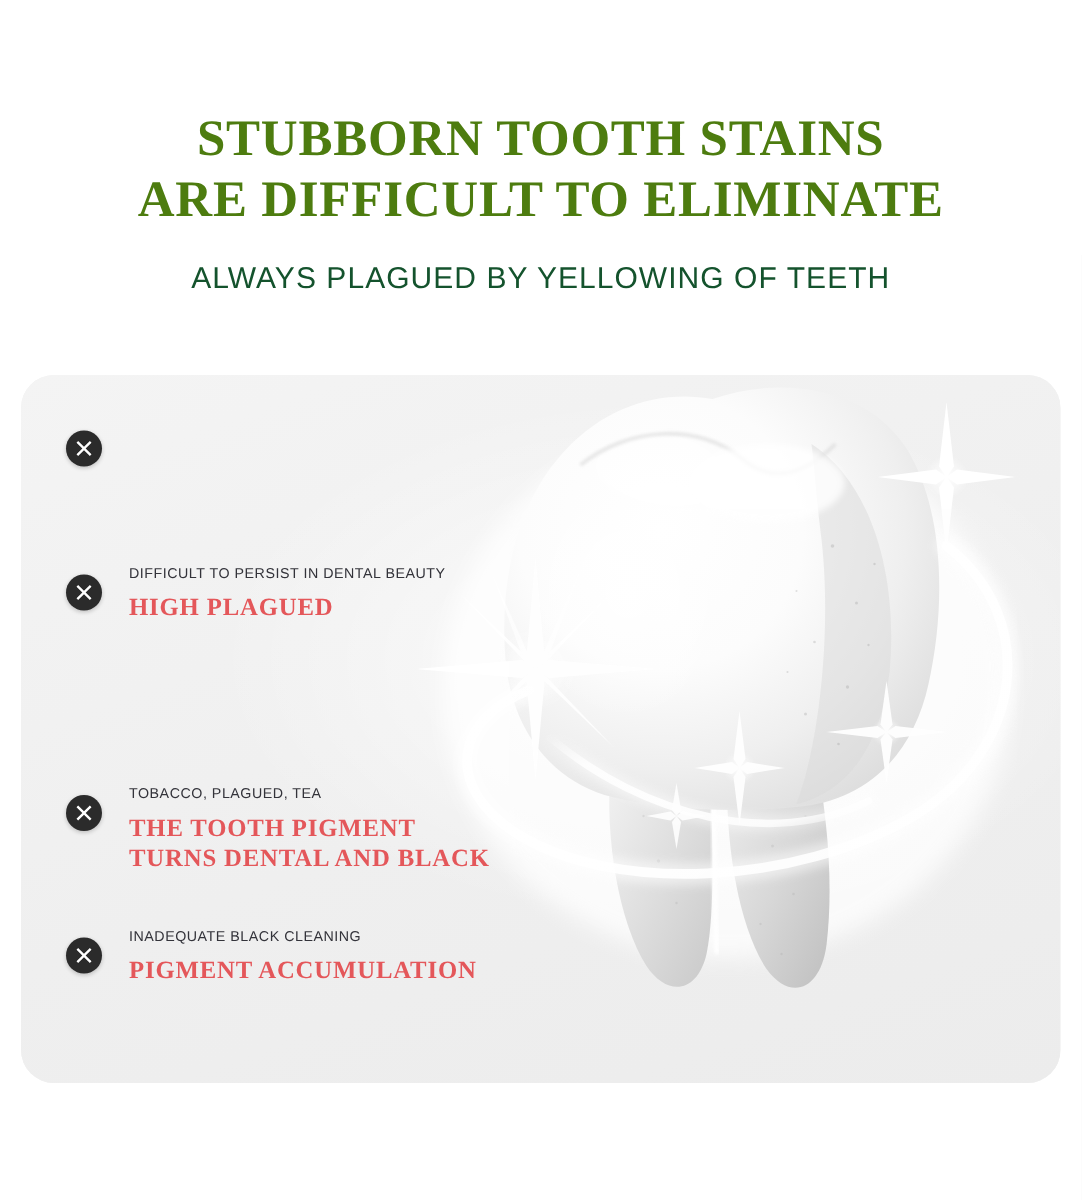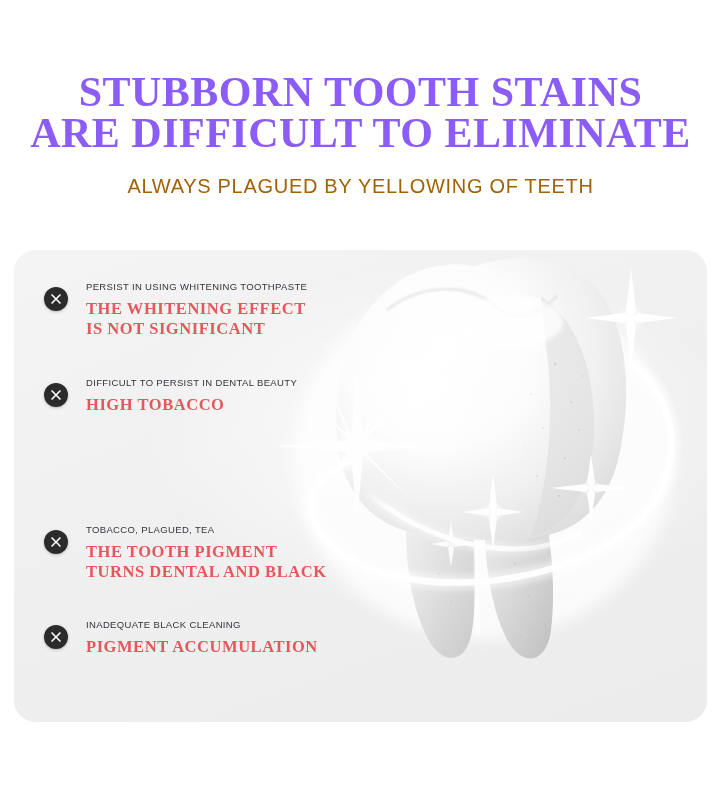--- a/index.html
+++ b/index.html
@@ -22,35 +22,35 @@
     left: 0;
     top: 0;
     width: 721px;
     text-align: center;
   }
   .headline {
     margin: 0;
     padding-top: 72px;
     font-family: "Liberation Serif", "DejaVu Serif", serif;
     font-weight: bold;
-    font-size: 42px;
+    font-size: 34px;
     line-height: 41px;
-    color: #8b5cf6;
+    color: #4d7c0f;
     letter-spacing: 0.5px;
     white-space: nowrap;
   }
   .headline-line-2 { display: block; }
   .subtitle {
     margin: 0;
     padding-top: 20px;
     font-family: "Liberation Sans", sans-serif;
     font-weight: normal;
     font-size: 20px;
     line-height: 24px;
-    color: #a16207;
+    color: #14532d;
     letter-spacing: 0.7px;
     white-space: nowrap;
   }
 
   
   .card {
     position: absolute;
     left: 14px;
     top: 250px;
     width: 693px;
@@ -313,39 +313,32 @@
   </div>
 
   <div class="bullets">
 
     <div class="bullet bullet-1">
       <span class="bullet-icon">
         <svg viewBox="0 0 14 14" xmlns="http://www.w3.org/2000/svg">
           <path d="M3.1 2.0 L7 5.9 L10.9 2.0 L12.0 3.1 L8.1 7 L12.0 10.9 L10.9 12.0 L7 8.1 L3.1 12.0 L2.0 10.9 L5.9 7 L2.0 3.1 Z" fill="#FFFFFF"></path>
         </svg>
       </span>
-      <div class="bullet-body">
-        <p class="bullet-caption">PERSIST IN USING WHITENING TOOTHPASTE</p>
-        <p class="bullet-title">
-          <span>THE WHITENING EFFECT</span>
-          <span class="tl2">IS NOT SIGNIFICANT</span>
-        </p>
-      </div>
     </div>
 
     <div class="bullet bullet-2">
       <span class="bullet-icon">
         <svg viewBox="0 0 14 14" xmlns="http://www.w3.org/2000/svg">
           <path d="M3.1 2.0 L7 5.9 L10.9 2.0 L12.0 3.1 L8.1 7 L12.0 10.9 L10.9 12.0 L7 8.1 L3.1 12.0 L2.0 10.9 L5.9 7 L2.0 3.1 Z" fill="#FFFFFF"></path>
         </svg>
       </span>
       <div class="bullet-body">
         <p class="bullet-caption">DIFFICULT TO PERSIST IN DENTAL BEAUTY</p>
         <p class="bullet-title">
-          <span>HIGH TOBACCO</span>
+          <span>HIGH PLAGUED</span>
         </p>
       </div>
     </div>
 
     <div class="bullet bullet-3">
       <span class="bullet-icon">
         <svg viewBox="0 0 14 14" xmlns="http://www.w3.org/2000/svg">
           <path d="M3.1 2.0 L7 5.9 L10.9 2.0 L12.0 3.1 L8.1 7 L12.0 10.9 L10.9 12.0 L7 8.1 L3.1 12.0 L2.0 10.9 L5.9 7 L2.0 3.1 Z" fill="#FFFFFF"></path>
         </svg>
       </span>

